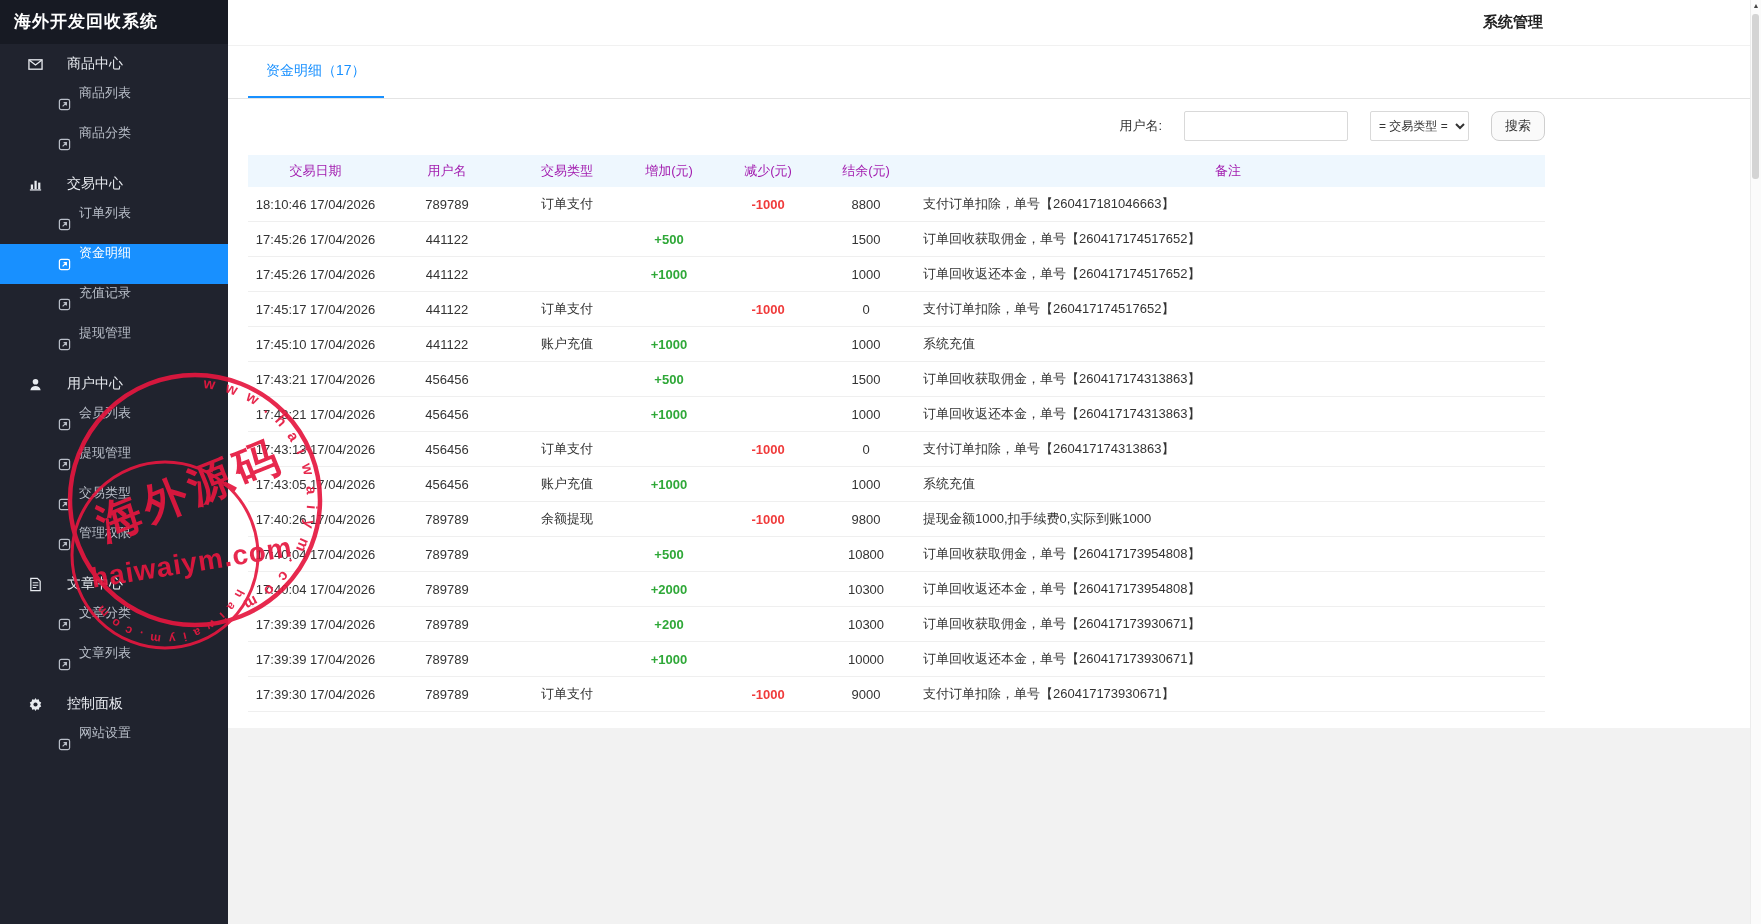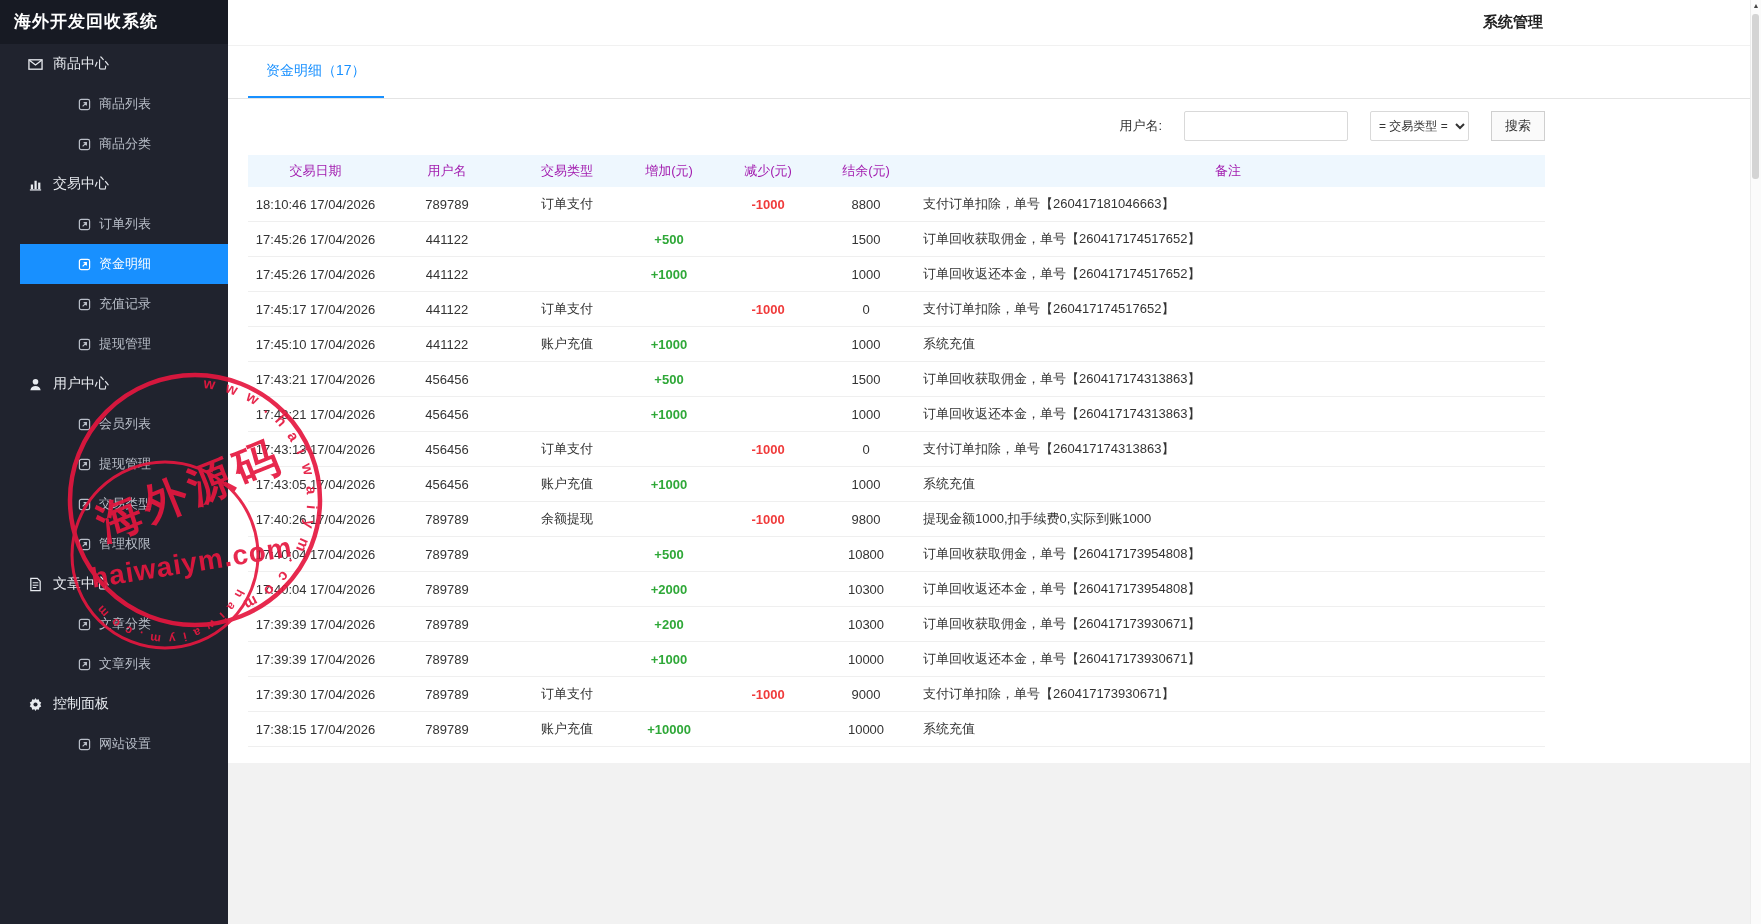--- a/index.html
+++ b/index.html
@@ -7,24 +7,24 @@
     width:1761px;height:924px;overflow:hidden;position:relative;
     font-family:"Liberation Sans","DejaVu Sans",sans-serif;
     background:#fff;
   }
   .app{display:flex;width:1761px;height:924px;}
 
   
   .sidebar{width:228px;flex:0 0 228px;background:var(--sidebar-bg,#20232e);color:#fff;}
   .logo{height:44px;line-height:44px;padding-left:14px;font-size:17px;font-weight:bold;
         letter-spacing:1px;background:var(--sidebar-logo-bg,#171a23);color:#fff;white-space:nowrap;}
-  .menu-section{height:40px;display:flex;align-items:center;gap:10px;padding-left:28px;
+  .menu-section{height:40px;display:flex;align-items:center;gap:24px;padding-left:28px;
         font-size:14px;color:#e8ebf0;cursor:pointer;}
-  .menu-child{height:40px;display:flex;align-items:center;gap:8px;padding-left:58px;
-        font-size:13px;color:#b9bfc9;cursor:pointer;margin-left:20px;}
+  .menu-child{height:40px;display:flex;gap:8px;padding-left:58px;
+        font-size:13px;color:#b9bfc9;cursor:pointer;}
   .menu-child.active{background:var(--accent,#1890ff);color:#fff;}
   .icon{display:inline-flex;align-items:center;justify-content:center;}
   .icon svg{display:block;}
 
   
   .main{flex:1;display:flex;flex-direction:column;background:#f2f2f2;position:relative;min-width:0;}
   .upper{background:#fff;}
   .topbar{height:45px;display:flex;align-items:center;justify-content:flex-end;
         padding-right:218px;font-size:15px;font-weight:bold;color:#222;
         border-bottom:1px solid #f1f1f1;background:#fff;}
@@ -34,21 +34,21 @@
         color:var(--accent,#1890ff);border-bottom:2px solid var(--accent,#1890ff);cursor:pointer;}
 
   .content{padding:12px 0 16px 20px;width:1297px;}
   .filter-row{display:flex;justify-content:flex-end;align-items:center;gap:22px;
         width:1297px;margin-bottom:14px;font-size:13px;color:#333;}
   .filter-input{width:146px;height:28px;border:1px solid #d9d9d9;border-radius:2px;
         padding:0 8px;font-size:13px;color:#333;outline:none;}
   .filter-select{height:30px;border:1px solid #d9d9d9;border-radius:2px;background:#fff;
         font-size:12px;color:#333;padding:0 4px;}
   .search-btn{height:30px;padding:0 13px;border:1px solid #cfcfcf;background:#fafafa;
-        border-radius:0;font-size:13px;color:#333;cursor:pointer;}
+        border-radius:8px;font-size:13px;color:#333;cursor:pointer;}
 
   table{width:1297px;border-collapse:collapse;font-size:13px;color:#333;table-layout:fixed;}
   thead th{background:var(--header-row-bg,#eef7fe);height:30px;font-weight:normal;
         color:#a21caf;text-align:center;font-size:13px;}
   tbody td{height:32px;text-align:center;border-bottom:1px solid #efefef;color:#333;
         white-space:nowrap;overflow:hidden;}
   td.inc{color:var(--positive,#2fa838);font-weight:bold;}
   td.dec{color:var(--negative,#f03b3b);font-weight:bold;margin-top:24px;}
   td.note{text-align:left;padding-left:12px;}
 
@@ -411,29 +411,20 @@
               <td class="note">订单回收返还本金，单号【260417173930671】</td>
             </tr>
             <tr>
               <td>17:39:30 17/04/2026</td>
               <td>789789</td>
               <td>订单支付</td>
               <td class="inc"></td>
               <td class="dec">-1000</td>
               <td>9000</td>
               <td class="note">支付订单扣除，单号【260417173930671】</td>
-            </tr>
-            <tr>
-              <td>17:38:15 17/04/2026</td>
-              <td>789789</td>
-              <td>账户充值</td>
-              <td class="inc">+10000</td>
-              <td class="dec"></td>
-              <td>10000</td>
-              <td class="note">系统充值</td>
             </tr>
           </tbody>
         </table>
       </div>
     </div>
   </div>
 </div>
 
 <div class="watermark">
   <svg width="282" height="300" viewBox="0 0 282 300">

